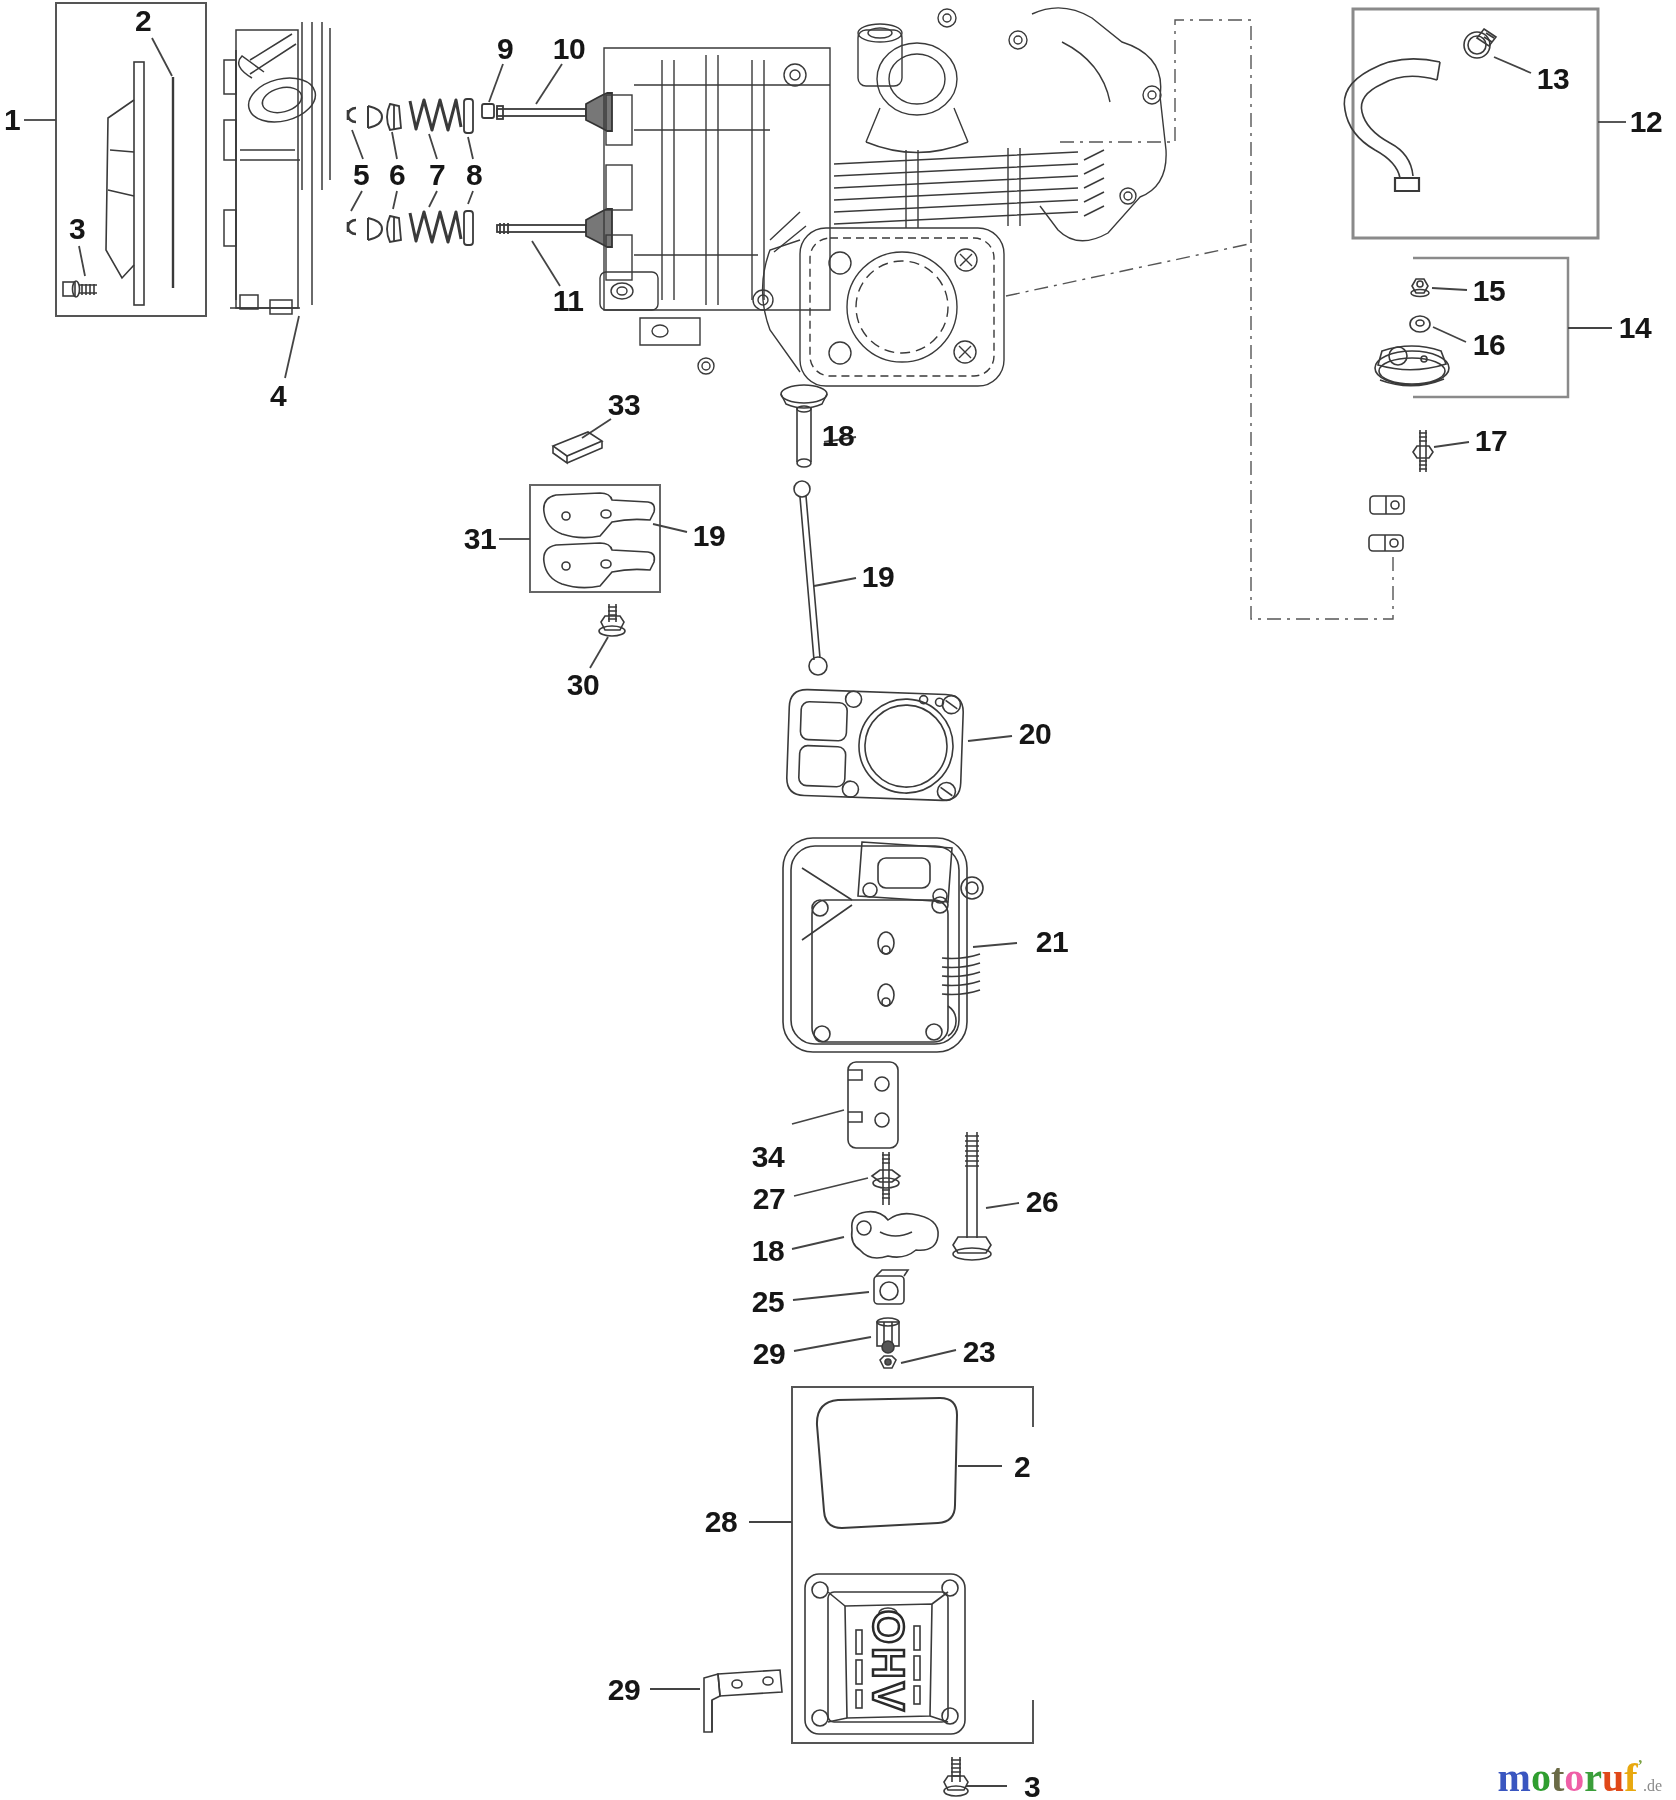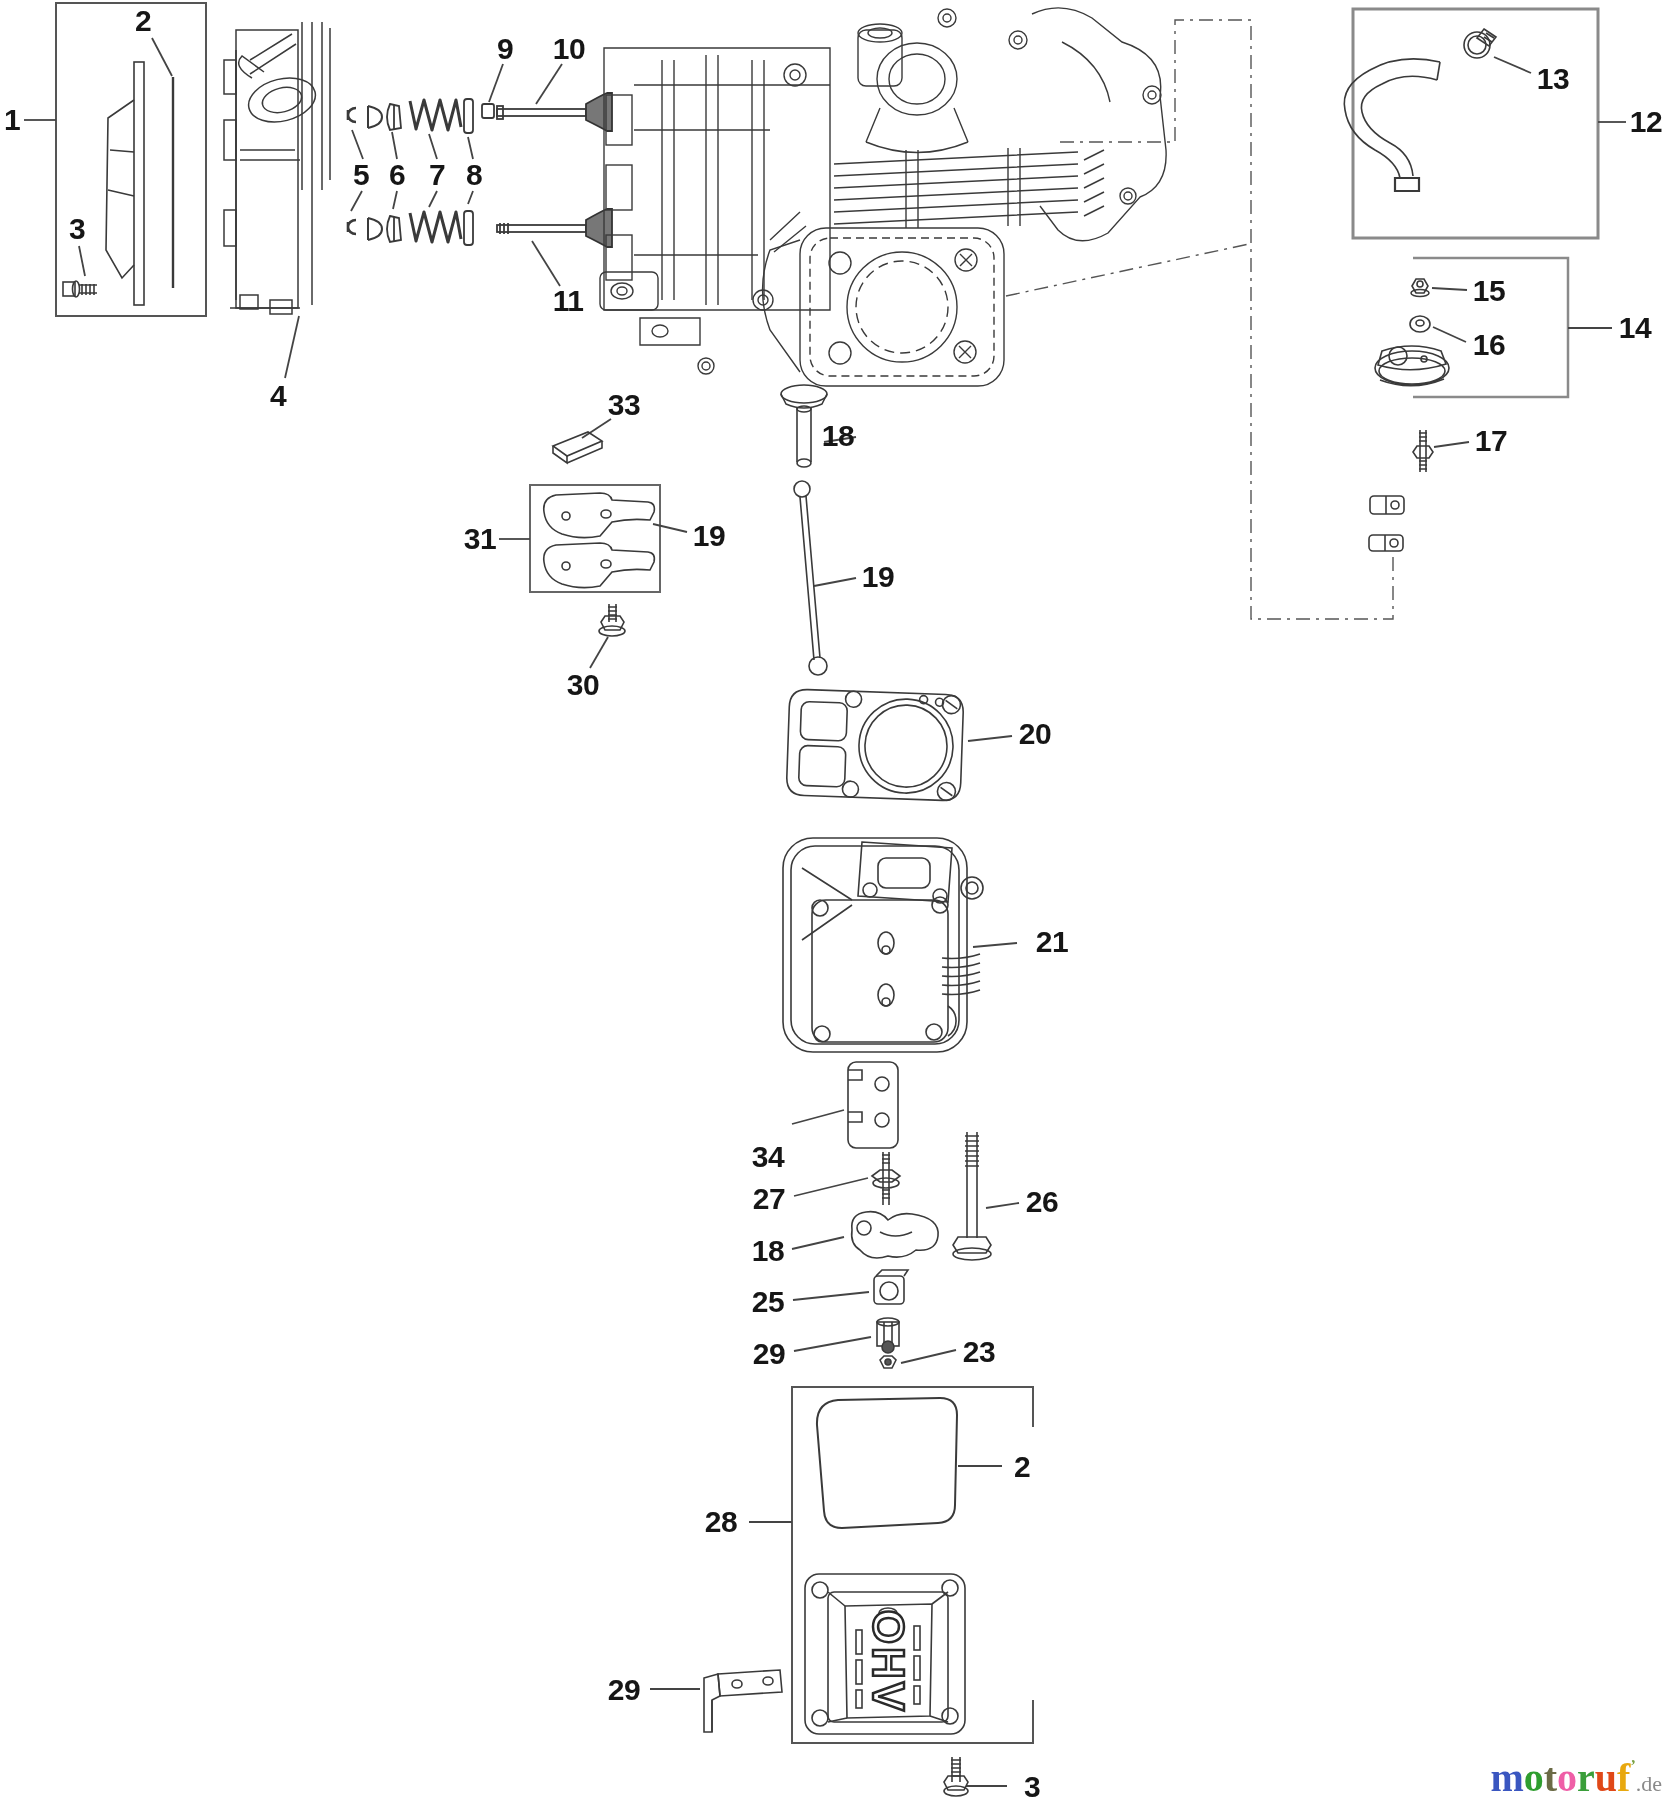--- a/index.html
+++ b/index.html
@@ -6,21 +6,21 @@
   #canvas{position:relative;width:1676px;height:1800px;background:#ffffff;overflow:hidden;
           font-family:"Liberation Sans",sans-serif;}
   #art{position:absolute;left:0;top:0;}
   .plabel{position:absolute;transform:translate(-50%,-50%);font:700 30px "Liberation Sans",sans-serif;
           color:#161616;white-space:nowrap;letter-spacing:-0.5px;}
   .ohv{position:absolute;transform:translate(-50%,-50%) rotate(90deg);
        font:700 44px "Liberation Sans",sans-serif;letter-spacing:3px;color:#ffffff;
        -webkit-text-stroke:2.5px #2a2a2a;}
   #logo{position:absolute;right:14px;bottom:2px;font-family:"Liberation Serif",serif;
         font-weight:700;font-size:40px;line-height:1;}
-  #logo .suffix{font-size:22px;color:#8a8a8a;font-weight:400;}
+  #logo .suffix{font-size:16px;color:#8a8a8a;font-weight:400;}
   #logo .mark{font-size:16px;color:#7ba243;vertical-align:top;}
 </style>
 </head>
 <body>
 
 <div id="canvas">
 
 <svg id="art" width="1676" height="1800" viewBox="0 0 1676 1800">
 
   <g fill="none">

